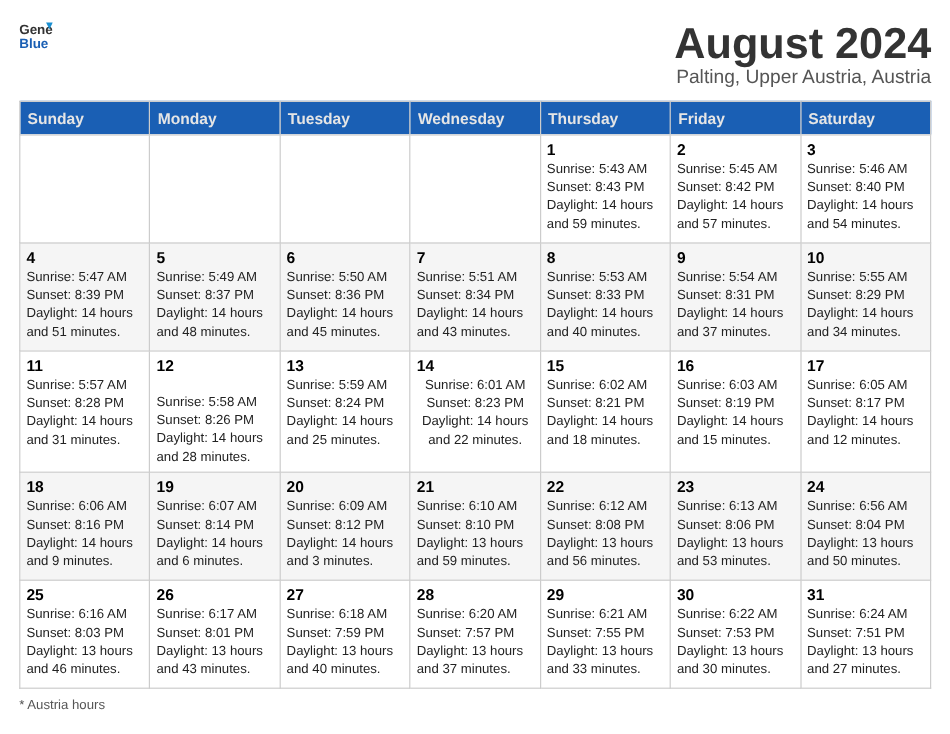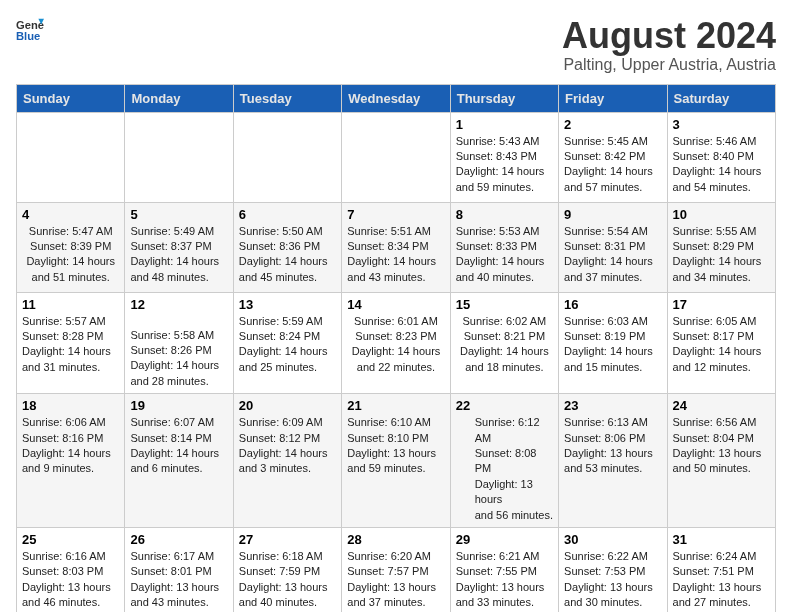--- a/index.html
+++ b/index.html
@@ -137,21 +137,21 @@
           <span class="day-number">3</span>
           <div class="day-info" style="white-space: pre-line;">Sunrise: 5:46 AM
 Sunset: 8:40 PM
 Daylight: 14 hours
 and 54 minutes.</div>
         </td>
       </tr>
       <tr>
         <td>
           <span class="day-number">4</span>
-          <div class="day-info" style="white-space: pre-line; text-align: center;">Sunrise: 5:47 AM
+          <div class="day-info" style="white-space: pre-line;">Sunrise: 5:47 AM
 Sunset: 8:39 PM
 Daylight: 14 hours
 and 51 minutes.</div>
         </td>
         <td>
           <span class="day-number">5</span>
           <div class="day-info" style="white-space: pre-line;">Sunrise: 5:49 AM
 Sunset: 8:37 PM
 Daylight: 14 hours
 and 48 minutes.</div>
@@ -216,21 +216,21 @@
         </td>
         <td>
           <span class="day-number">14</span>
           <div class="day-info" style="white-space: pre-line; text-align: center;">Sunrise: 6:01 AM
 Sunset: 8:23 PM
 Daylight: 14 hours
 and 22 minutes.</div>
         </td>
         <td>
           <span class="day-number">15</span>
-          <div class="day-info" style="white-space: pre-line; text-align: center;">Sunrise: 6:02 AM
+          <div class="day-info" style="white-space: pre-line;">Sunrise: 6:02 AM
 Sunset: 8:21 PM
 Daylight: 14 hours
 and 18 minutes.</div>
         </td>
         <td>
           <span class="day-number">16</span>
           <div class="day-info" style="white-space: pre-line;">Sunrise: 6:03 AM
 Sunset: 8:19 PM
 Daylight: 14 hours
 and 15 minutes.</div>
@@ -267,21 +267,21 @@
         </td>
         <td>
           <span class="day-number">21</span>
           <div class="day-info" style="white-space: pre-line;">Sunrise: 6:10 AM
 Sunset: 8:10 PM
 Daylight: 13 hours
 and 59 minutes.</div>
         </td>
         <td>
           <span class="day-number">22</span>
-          <div class="day-info" style="white-space: pre-line; margin-left: 19px;">Sunrise: 6:12 AM
+          <div class="day-info" style="white-space: pre-line;">Sunrise: 6:12 AM
 Sunset: 8:08 PM
 Daylight: 13 hours
 and 56 minutes.</div>
         </td>
         <td>
           <span class="day-number">23</span>
           <div class="day-info" style="white-space: pre-line;">Sunrise: 6:13 AM
 Sunset: 8:06 PM
 Daylight: 13 hours
 and 53 minutes.</div>

